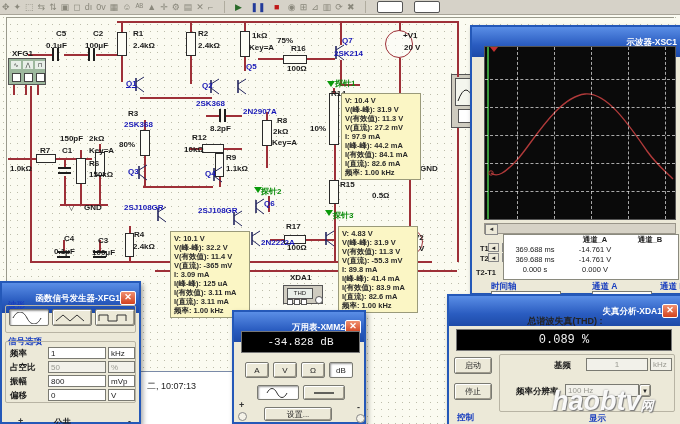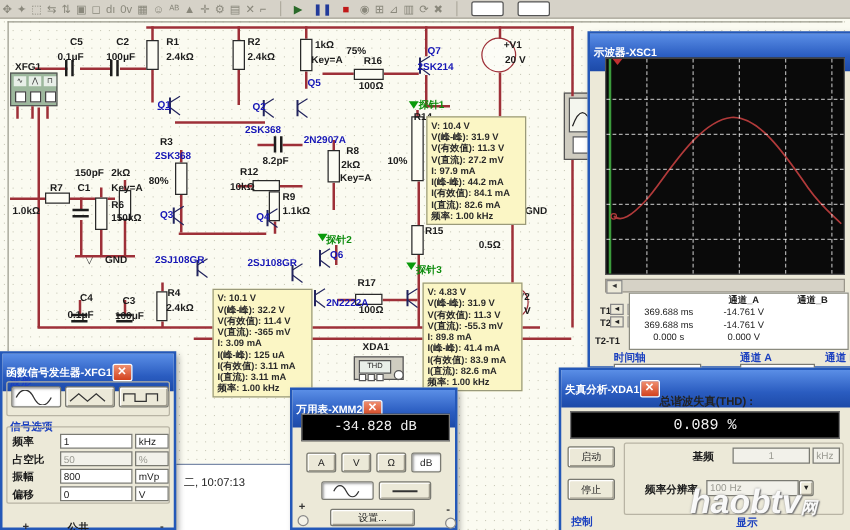--- a/index.html
+++ b/index.html
@@ -29,21 +29,21 @@
          border-right:4px solid transparent;border-top:6px solid #0a9a0a;}
   .gnd{position:absolute;font-size:9px;color:#333;line-height:9px;}
   .vsrc{position:absolute;border:1px solid #9e3038;border-radius:50%;background:rgba(255,255,255,.4);box-sizing:border-box;}
   .trz{position:absolute;}
   .inst{position:absolute;background:#cfccc0;border:1px solid #555;box-sizing:border-box;}
   
   .win{position:absolute;border:2px solid #2458b8;background:#ece9d8;
        box-shadow:2px 3px 5px rgba(0,0,0,.35);box-sizing:border-box;}
   .tbar{height:30px;background:linear-gradient(to bottom,#5a8ee6,#2a5cc0 60%,#1d4aa8);
         color:#fff;font-size:8.5px;font-weight:bold;line-height:15px;padding:0 3px;
-        display:flex;justify-content:flex-start;align-items:center;}
+        display:flex;justify-content:flex-end;align-items:center;}
   .xbtn{width:14px;height:12px;background:linear-gradient(#f09070,#d2421e);border:1px solid #fff;
         border-radius:2px;color:#fff;font-size:9px;font-weight:bold;line-height:11px;text-align:center;}
   .lcd{position:absolute;background:#000;border:1px solid #777;color:#f2f2f2;
        font-family:"Liberation Mono",monospace;display:flex;align-items:center;justify-content:center;box-sizing:border-box;}
   .btn{position:absolute;background:#ece9d8;border:1px solid #7a7a72;border-radius:2px;
        box-shadow:inset 1px 1px 0 #fff, inset -1px -1px 0 #9e9a8c;
        font-size:8px;color:#222;display:flex;align-items:center;justify-content:center;box-sizing:border-box;}
   .btn.pressed{background:#fff;box-shadow:inset 1px 1px 2px #999;}
   .btn.disabled{color:#8c8c84;}
   .bluelbl{position:absolute;font-size:8.5px;font-weight:bold;color:#1a3fbf;white-space:nowrap;}
@@ -320,21 +320,21 @@
       <div class="lbl k" style="left: 210px; top: 110px;">8.2pF</div>
       <div class="lbl k" style="left: 192px; top: 119px;">R12</div>
       <div class="lbl k" style="left: 184px; top: 131px;">10kΩ</div>
       <div class="lbl k" style="left: 226px; top: 139px;">R9</div>
       <div class="lbl k" style="left: 226px; top: 150px;">1.1kΩ</div>
       <div class="lbl b" style="left: 128px; top: 153px;">Q3</div>
       <div class="lbl b" style="left: 205px; top: 155px;">Q4</div>
       <div class="lbl g" style="left: 335px; top: 65px;">探针1</div>
       <div class="lbl k" style="left: 331px; top: 75px;">R14</div>
       <div class="lbl k" style="left: 340px; top: 166px;">R15</div>
-      <div class="lbl k" style="left: 348px; top: 177px; padding-left: 35px;">0.5Ω</div>
+      <div class="lbl k" style="left: 337px; top: 177px; padding-left: 35px;">0.5Ω</div>
       <div class="lbl g" style="left: 333px; top: 197px;">探针3</div>
       <div class="lbl k" style="left: 420px; top: 150px;">GND</div>
       <div class="lbl k" style="left: 40px; top: 132px;">R7</div>
       <div class="lbl k" style="left: 10px; top: 150px;">1.0kΩ</div>
       <div class="lbl k" style="left: 60px; top: 120px;">150pF</div>
       <div class="lbl k" style="left: 62px; top: 132px;">C1</div>
       <div class="lbl k" style="left: 89px; top: 120px;">2kΩ</div>
       <div class="lbl k" style="left: 89px; top: 132px;">Key=A</div>
       <div class="lbl k" style="left: 89px; top: 145px;">R6</div>
       <div class="lbl k" style="left: 89px; top: 156px;">150kΩ</div>

